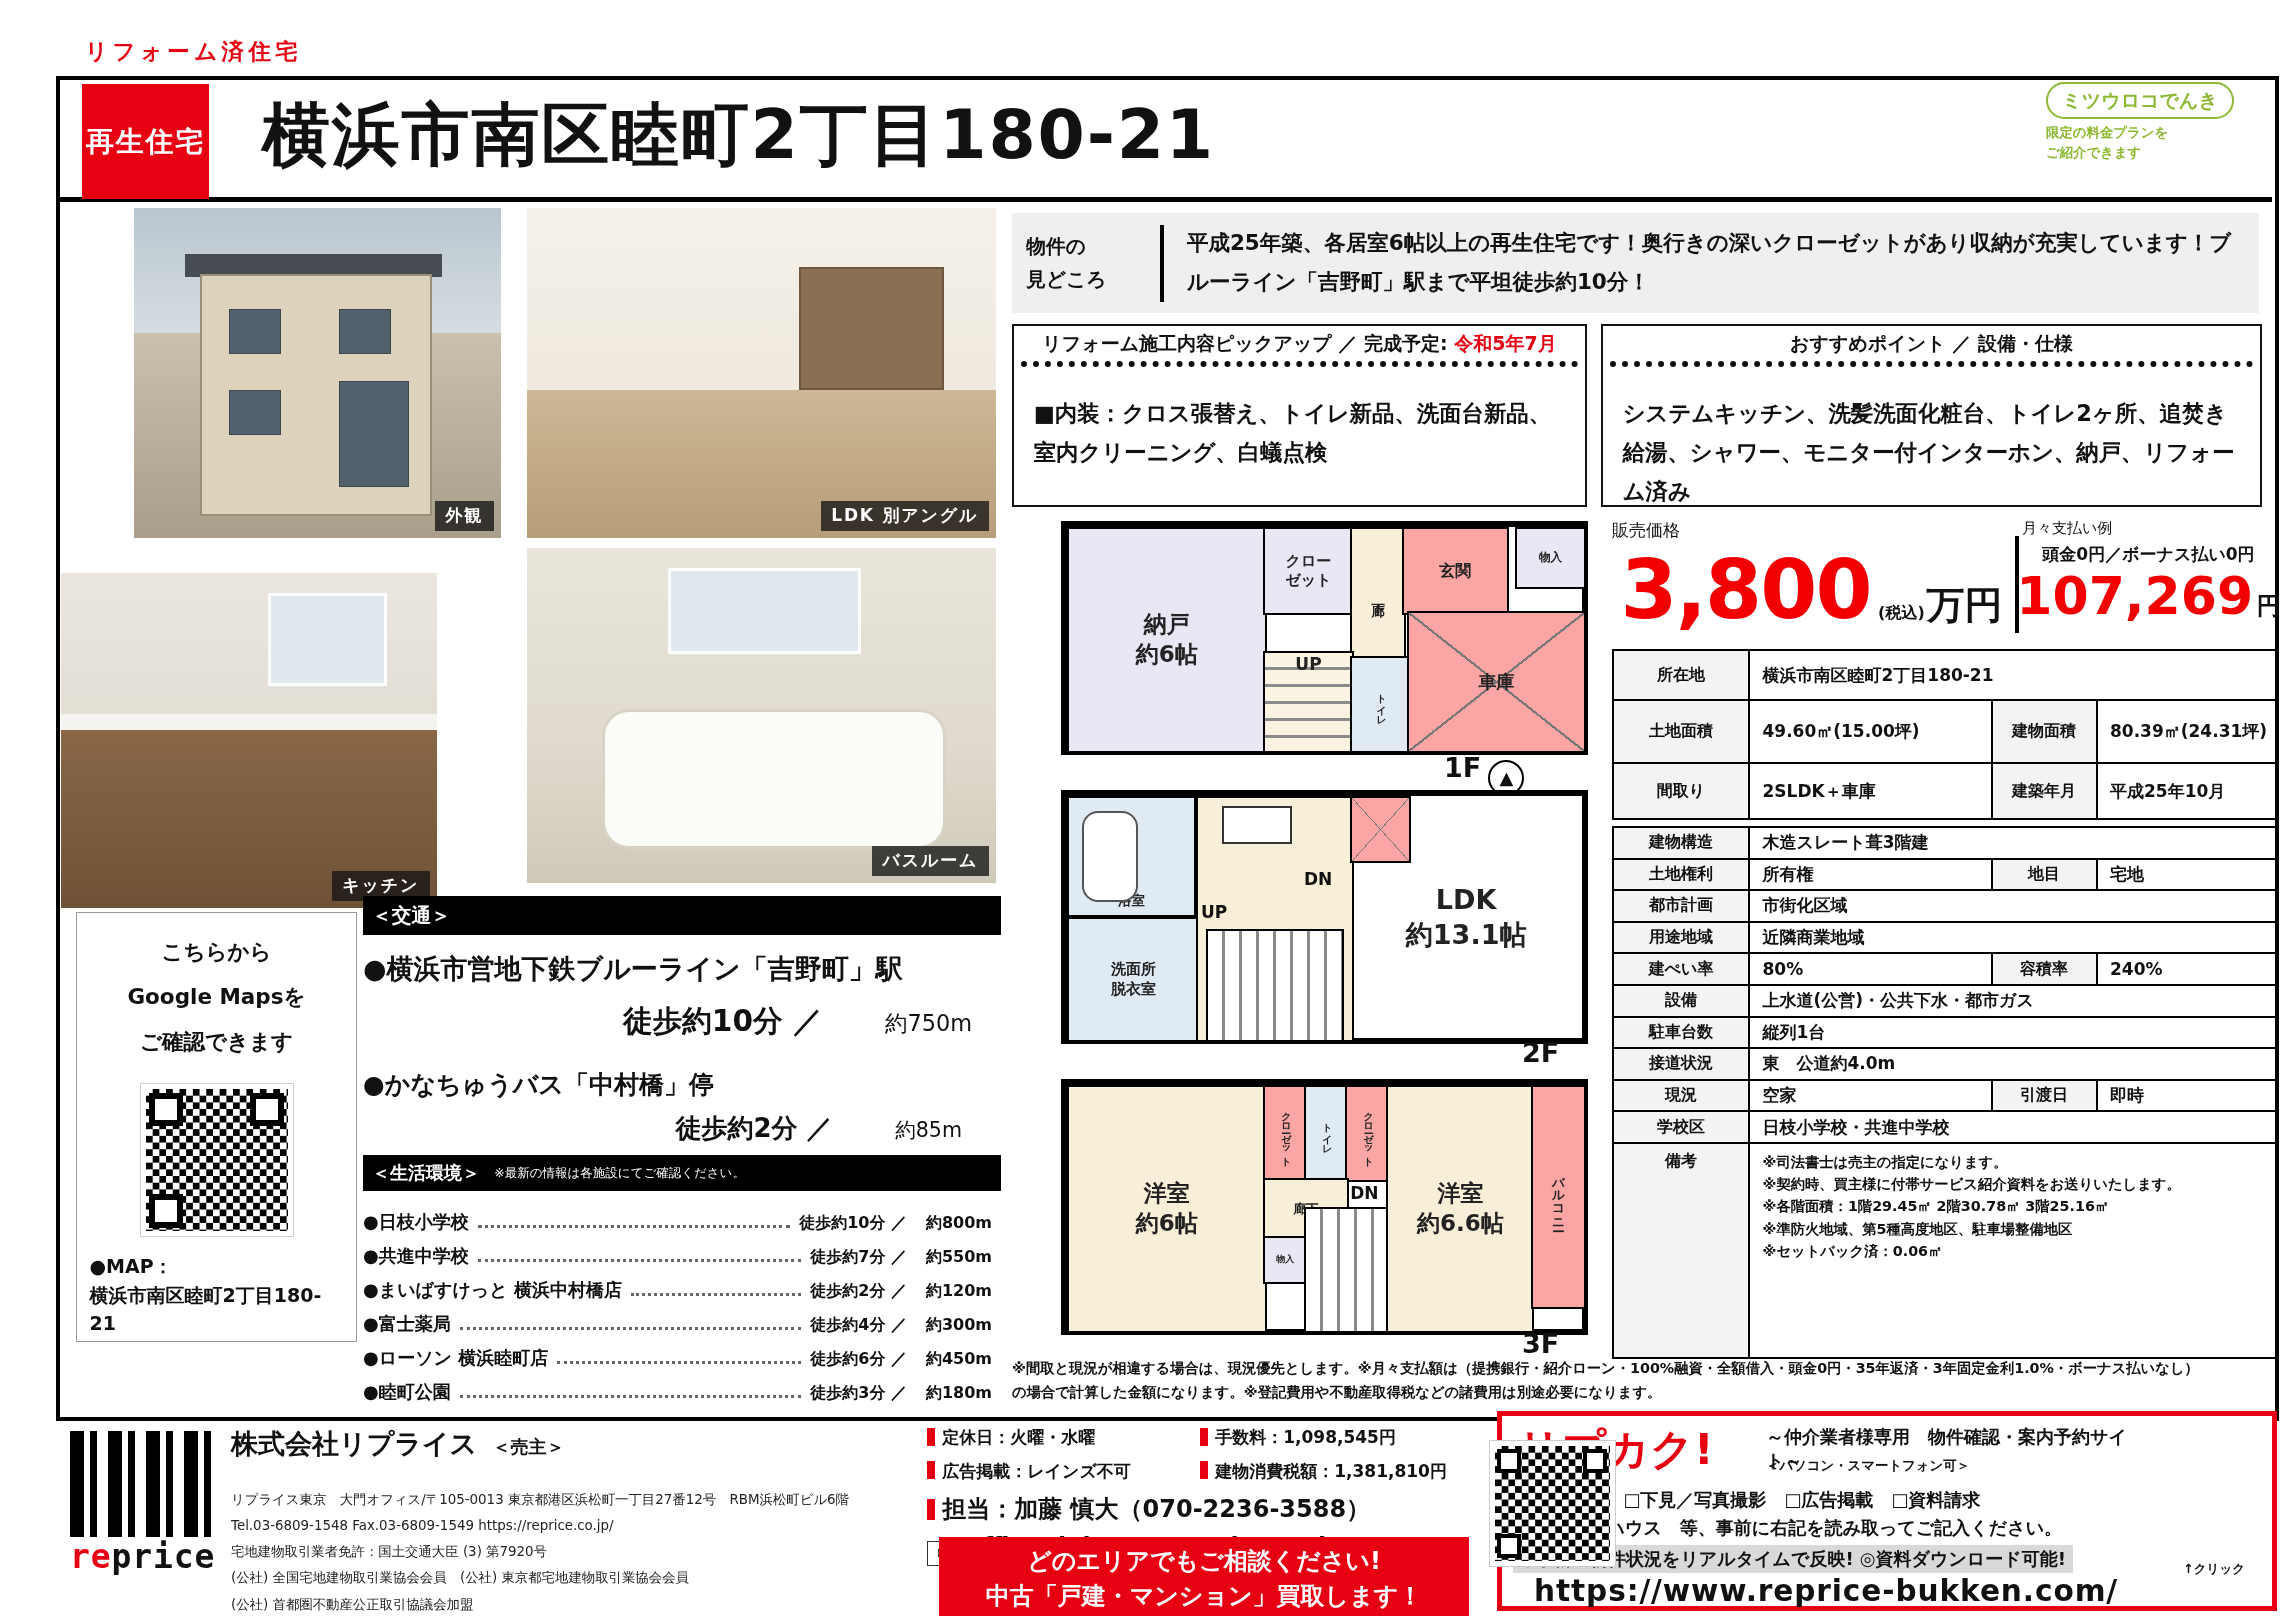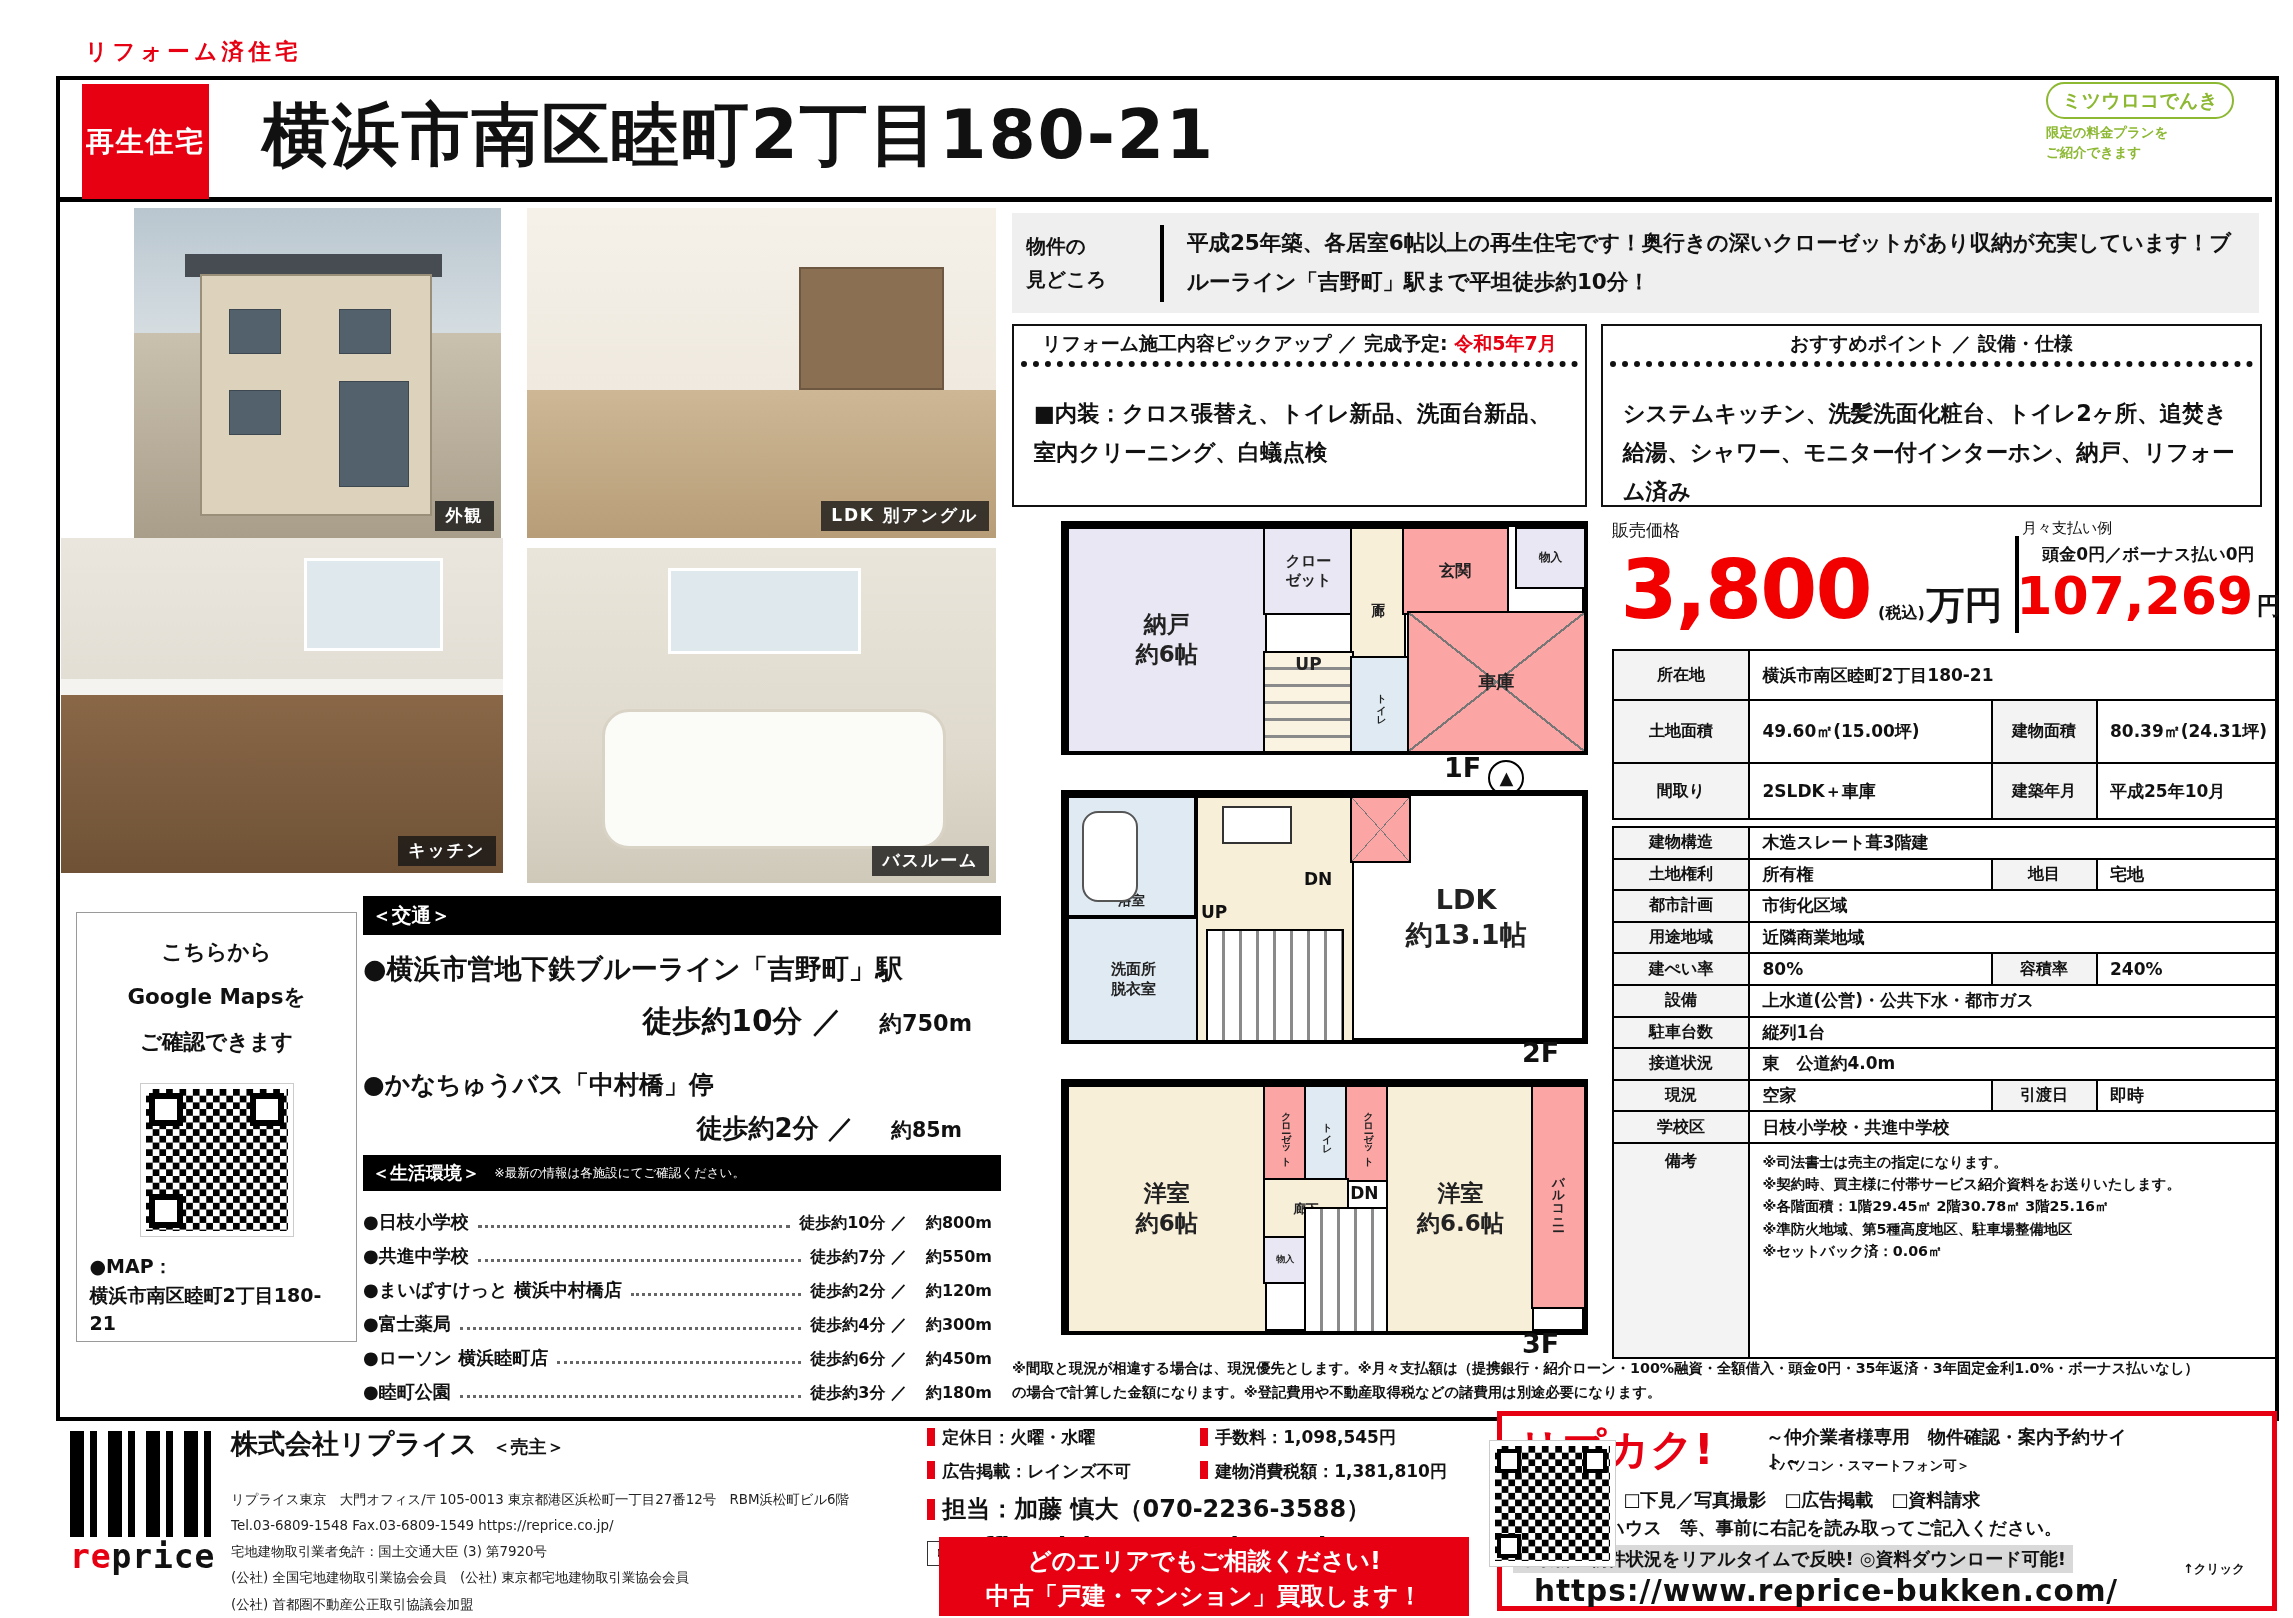--- a/index.html
+++ b/index.html
@@ -85,21 +85,21 @@
   .mapbox{border:1.8px solid #9a9a9a;text-align:center}
   .mapbox .l{font-size:21.5px;font-weight:bold;line-height:2.1}
   .qr{position:relative;background:conic-gradient(#000 25%,#fff 0 50%,#000 0 75%,#fff 0);
       background-size:13.4px 13.4px;border:5.4px solid #fff;outline:1.8px solid #ccc}
   .fq{position:absolute;width:21.5px;height:21.5px;background:#fff;border:6.3px solid #000}
   .maplab{font-size:19px;font-weight:bold;text-align:left;padding:0 12.5px;line-height:1.5}
   .blackbar{background:#000;color:#fff;display:flex;align-items:center;padding-left:9px}
   .acc-name{font-size:27px;font-weight:bold}
   .acc-line{text-align:right}
   .acc-walk{font-size:29.6px;font-weight:bold}
-  .acc-dist{font-size:22.4px;font-weight:bold;margin-left:33px}
+  .acc-dist{font-size:22.4px;font-weight:normal;margin-left:58px}
   .life-row{display:flex;align-items:flex-end;height:34px}
   .life-name{font-size:18px;font-weight:bold;white-space:nowrap}
   .dots{flex:1;border-bottom:3.6px dotted #666;margin:0 9px 6.3px 9px}
   .life-walk{font-size:16px;font-weight:bold;white-space:nowrap}
   .life-dist{width:85px;text-align:right;font-size:16px;font-weight:bold;white-space:nowrap}
   
   .bars{height:106px;background:repeating-linear-gradient(90deg,#000 0 14.3px,#fff 14.3px 19.7px,#000 19.7px 27px,#fff 27px 38px)}
   .logotext{font-size:33px;font-weight:bold;letter-spacing:0.9px;font-family:"DejaVu Sans Mono","Liberation Mono",monospace}
   .logotext .re{color:#e60012}
   .cname{font-size:27px;font-weight:bold}
@@ -148,21 +148,21 @@
       <div class="win" style="left:60%;top:14%;width:22%;height:18%"></div>
       <div class="win" style="left:12%;top:48%;width:22%;height:18%"></div>
       <div class="win" style="left:60%;top:44%;width:30%;height:44%"></div>
     </div>
     <span class="photo-label">外観</span>
   </div>
   <div class="abs photo p-ldk" style="left:527px;top:208px;width:469px;height:330px">
     <div class="abs" style="left:58%;top:18%;width:30%;height:36%;background:#8a6f52;border:2.7px solid #6d5740"></div>
     <span class="photo-label">LDK 別アングル</span>
   </div>
-  <div class="abs photo p-kit" style="left:61px;top:538px;width:442px;height:335px">
+  <div class="abs photo p-kit" style="left:61px;top:573px;width:376px;height:335px">
     <div class="pwin" style="left:55%;top:6%;width:30%;height:26%"></div>
     <div class="counter"></div>
     <span class="photo-label">キッチン</span>
   </div>
   <div class="abs photo p-bath" style="left:527px;top:548px;width:469px;height:335px">
     <div class="pwin" style="left:30%;top:6%;width:40%;height:24%"></div>
     <div class="bigtub"></div>
     <span class="photo-label">バスルーム</span>
   </div>
 

